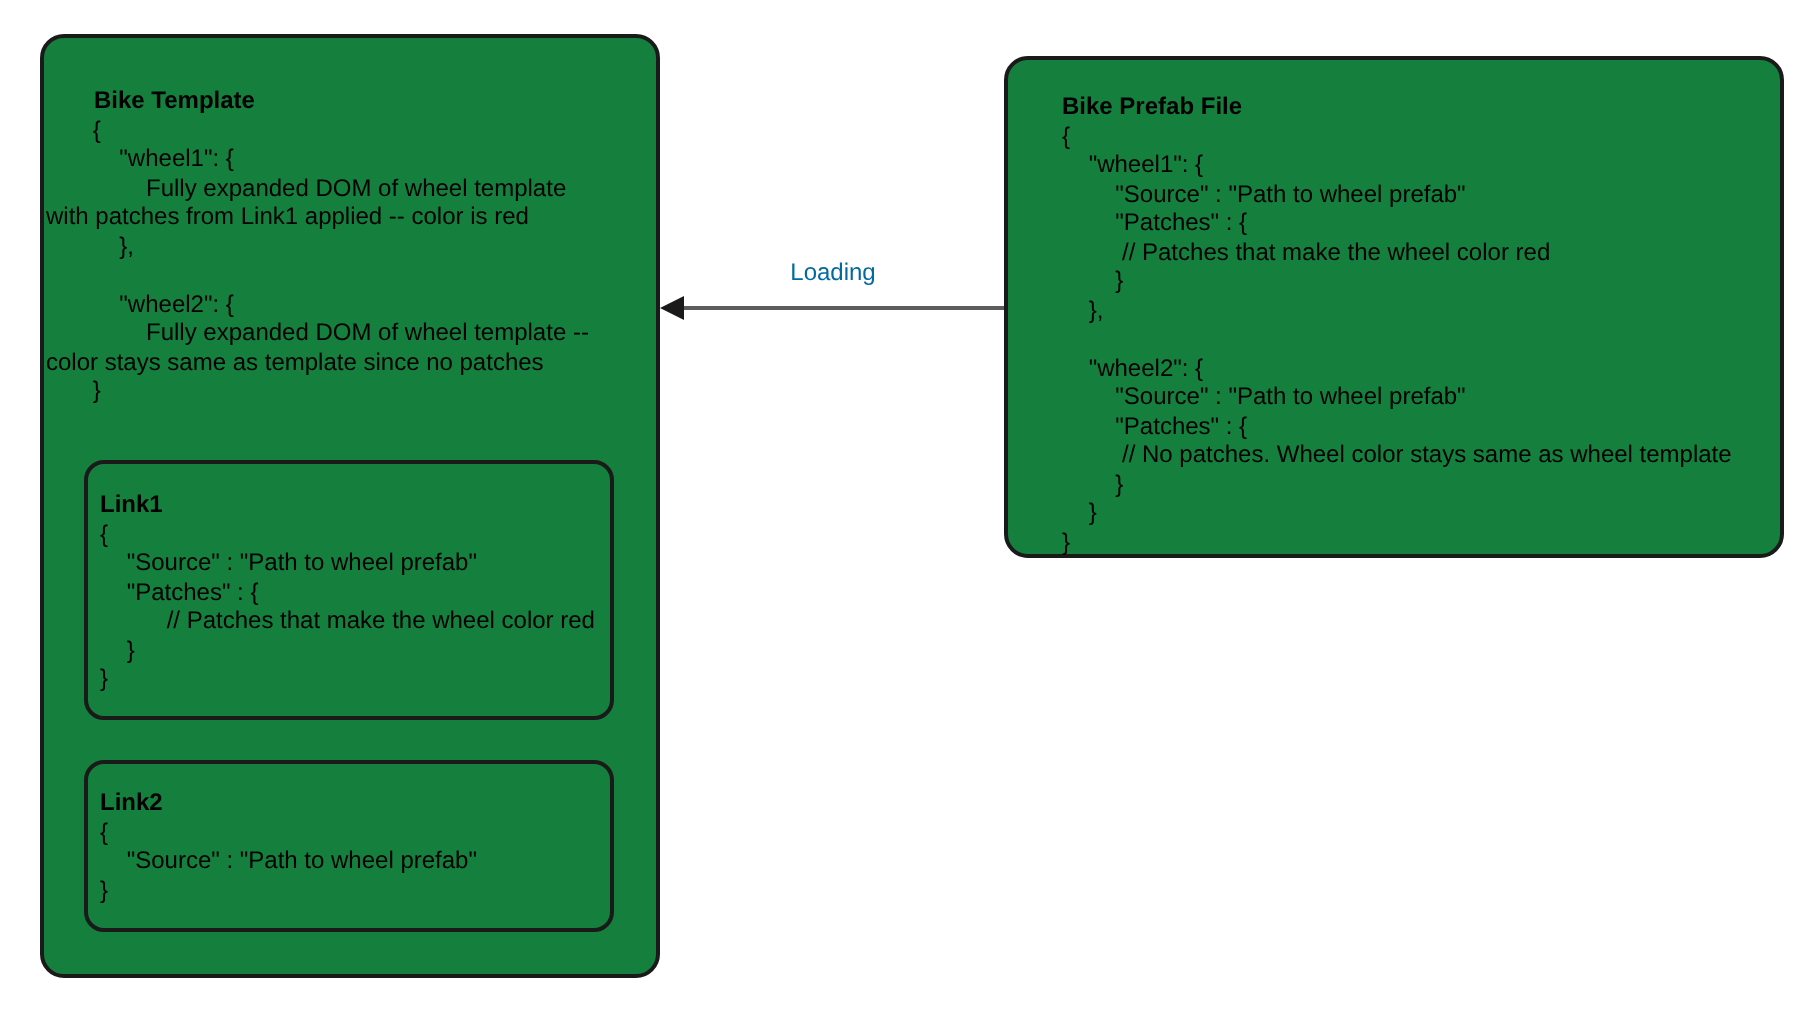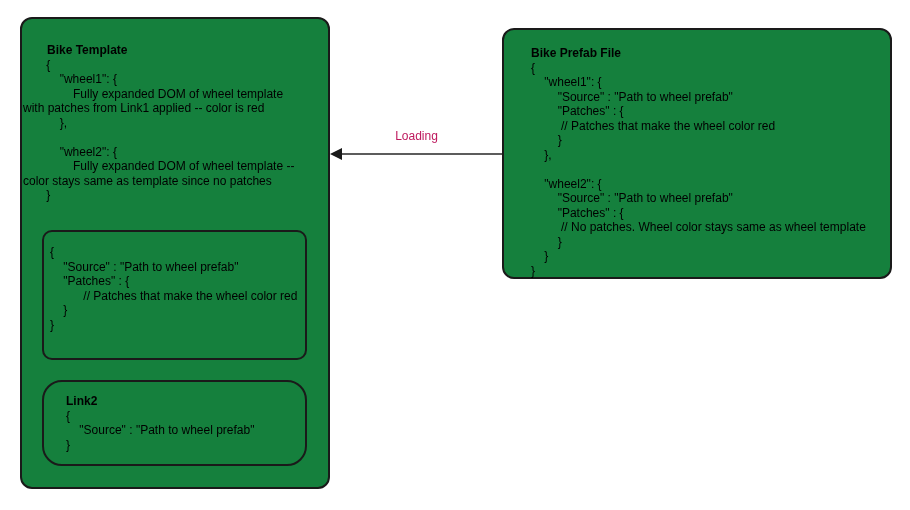--- a/index.html
+++ b/index.html
@@ -45,22 +45,22 @@
   #bike-template-box > .box-title { margin-left: 24px; }
   #link1-box {
     left: 20px; top: 211px;
     width: 265px; height: 130px;
     border-radius: 10px;
     padding: 13px 0 0 6px;
   }
   #link2-box {
     left: 20px; top: 361px;
     width: 265px; height: 86px;
-    border-radius: 20px;
-    padding: 12px 0 0 22px;
+    border-radius: 10px;
+    padding: 12px 0 0 6px;
   }
   #bike-prefab-box {
     left: 502px; top: 28px;
     width: 390px; height: 251px;
     border-radius: 12px;
     padding: 16px 4px 17px 27px;
   }
   .arrow-line {
     position: absolute;
     left: 339px; top: 153px;
@@ -75,21 +75,21 @@
     border-bottom: 6px solid transparent;
     border-right: 12px solid #1a1a1a;
   }
   .arrow-label {
     position: absolute;
     left: 331px; top: 129px;
     width: 171px;
     text-align: center;
     font-size: 12px;
     line-height: 14.5px;
-    color: #be185d;
+    color: #0369a1;
   }
 </style>
 </head>
 <body>
 
 <div id="canvas">
 
   <div class="box" id="bike-template-box">
     <div class="box-title">Bike Template</div>
     <div class="code">       {
@@ -97,20 +97,21 @@
                Fully expanded DOM of wheel template
 with patches from Link1 applied -- color is red
            },
 
            "wheel2": {
                Fully expanded DOM of wheel template --
 color stays same as template since no patches
        }</div>
 
     <div class="box" id="link1-box">
+      <div class="box-title">Link1</div>
       <div class="code">{
     "Source" : "Path to wheel prefab"
     "Patches" : {
           // Patches that make the wheel color red
     }
 }</div>
     </div>
 
     <div class="box" id="link2-box">
       <div class="box-title">Link2</div>

